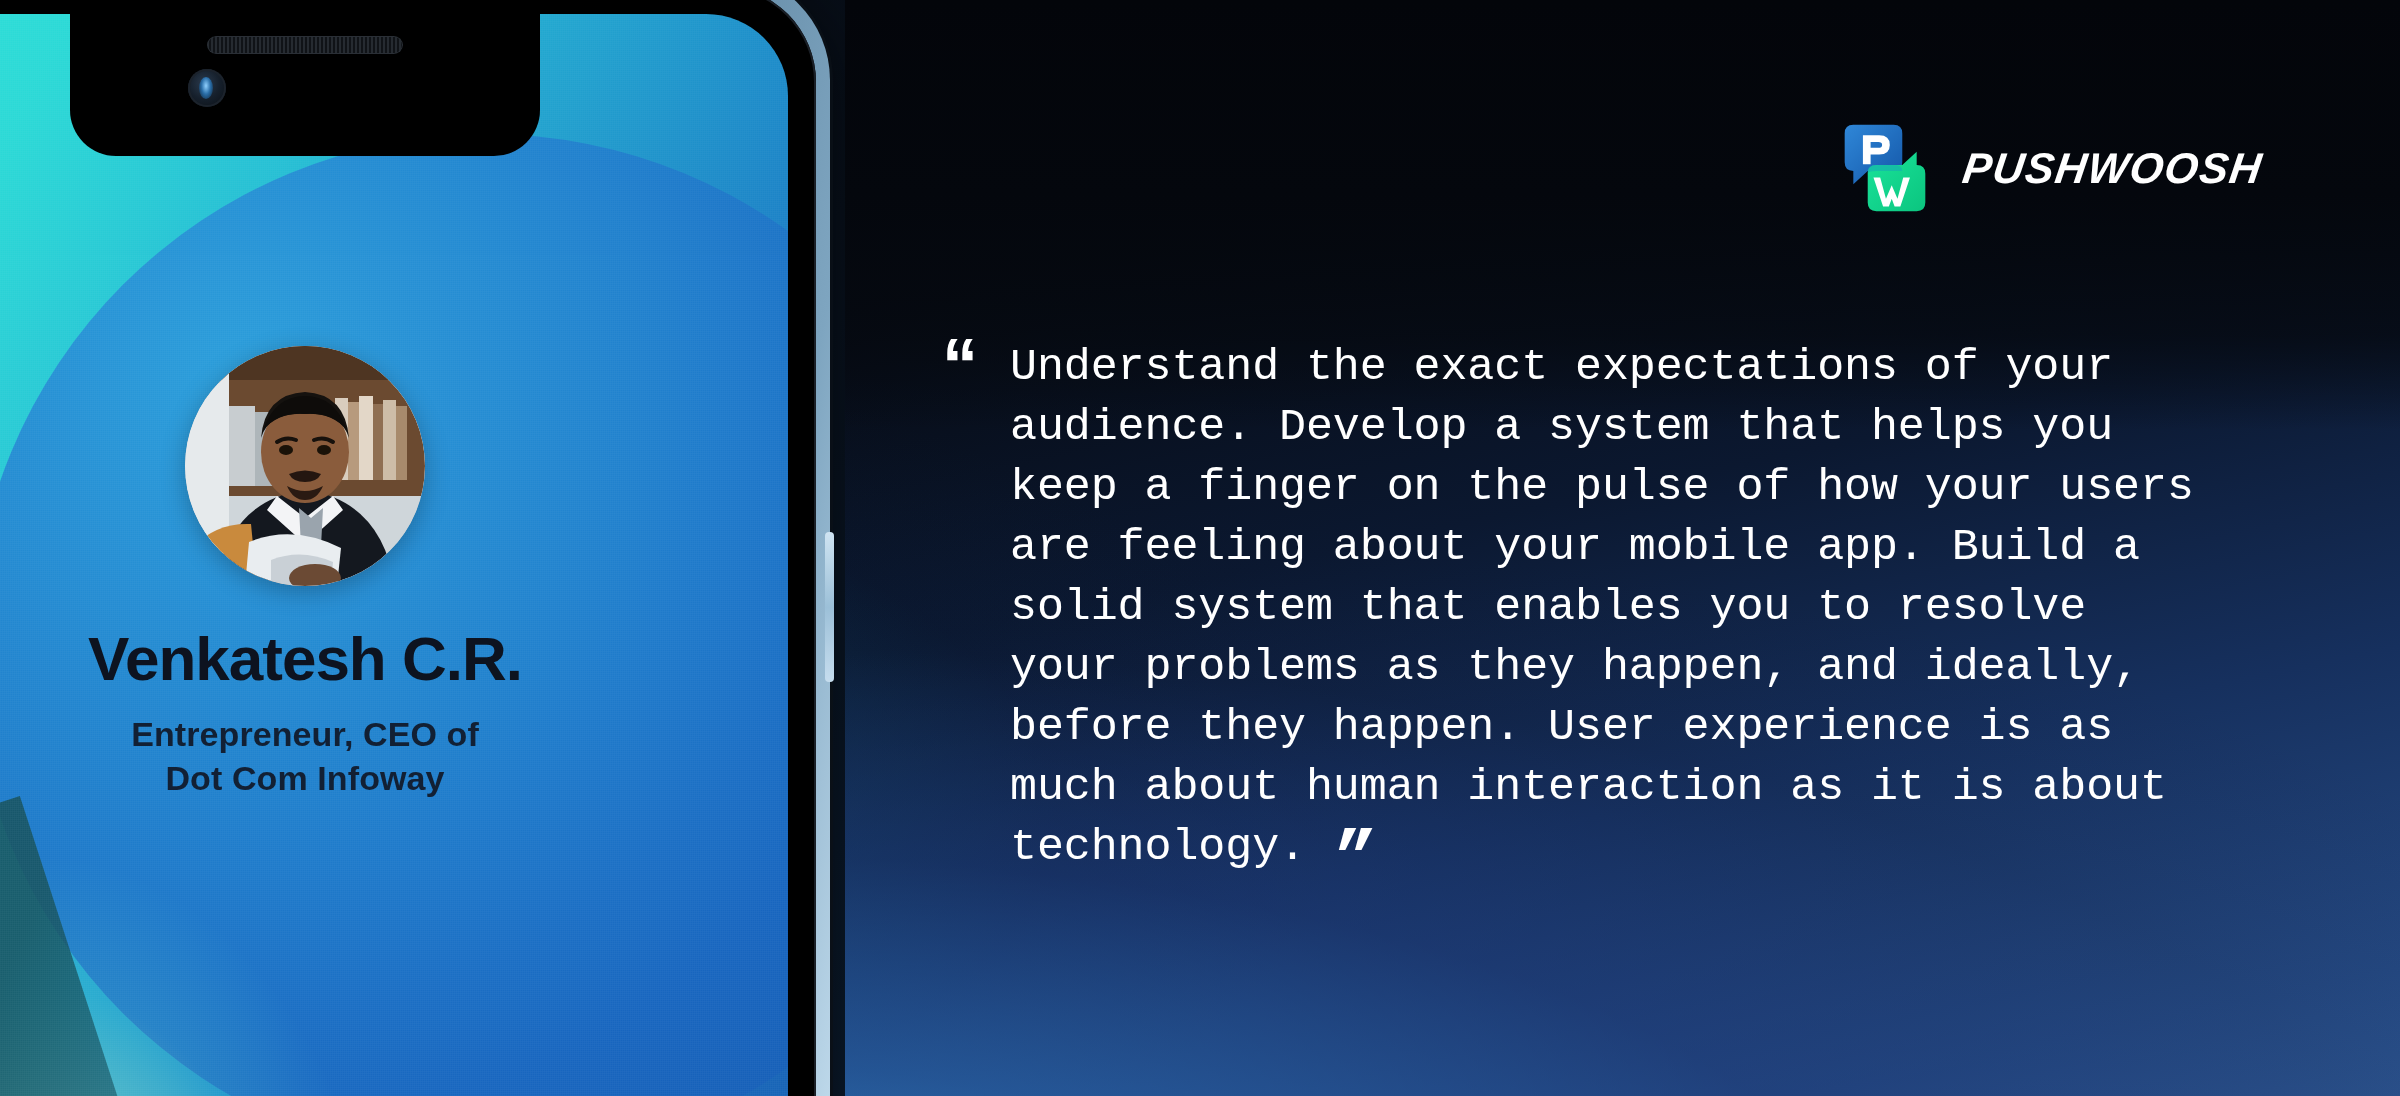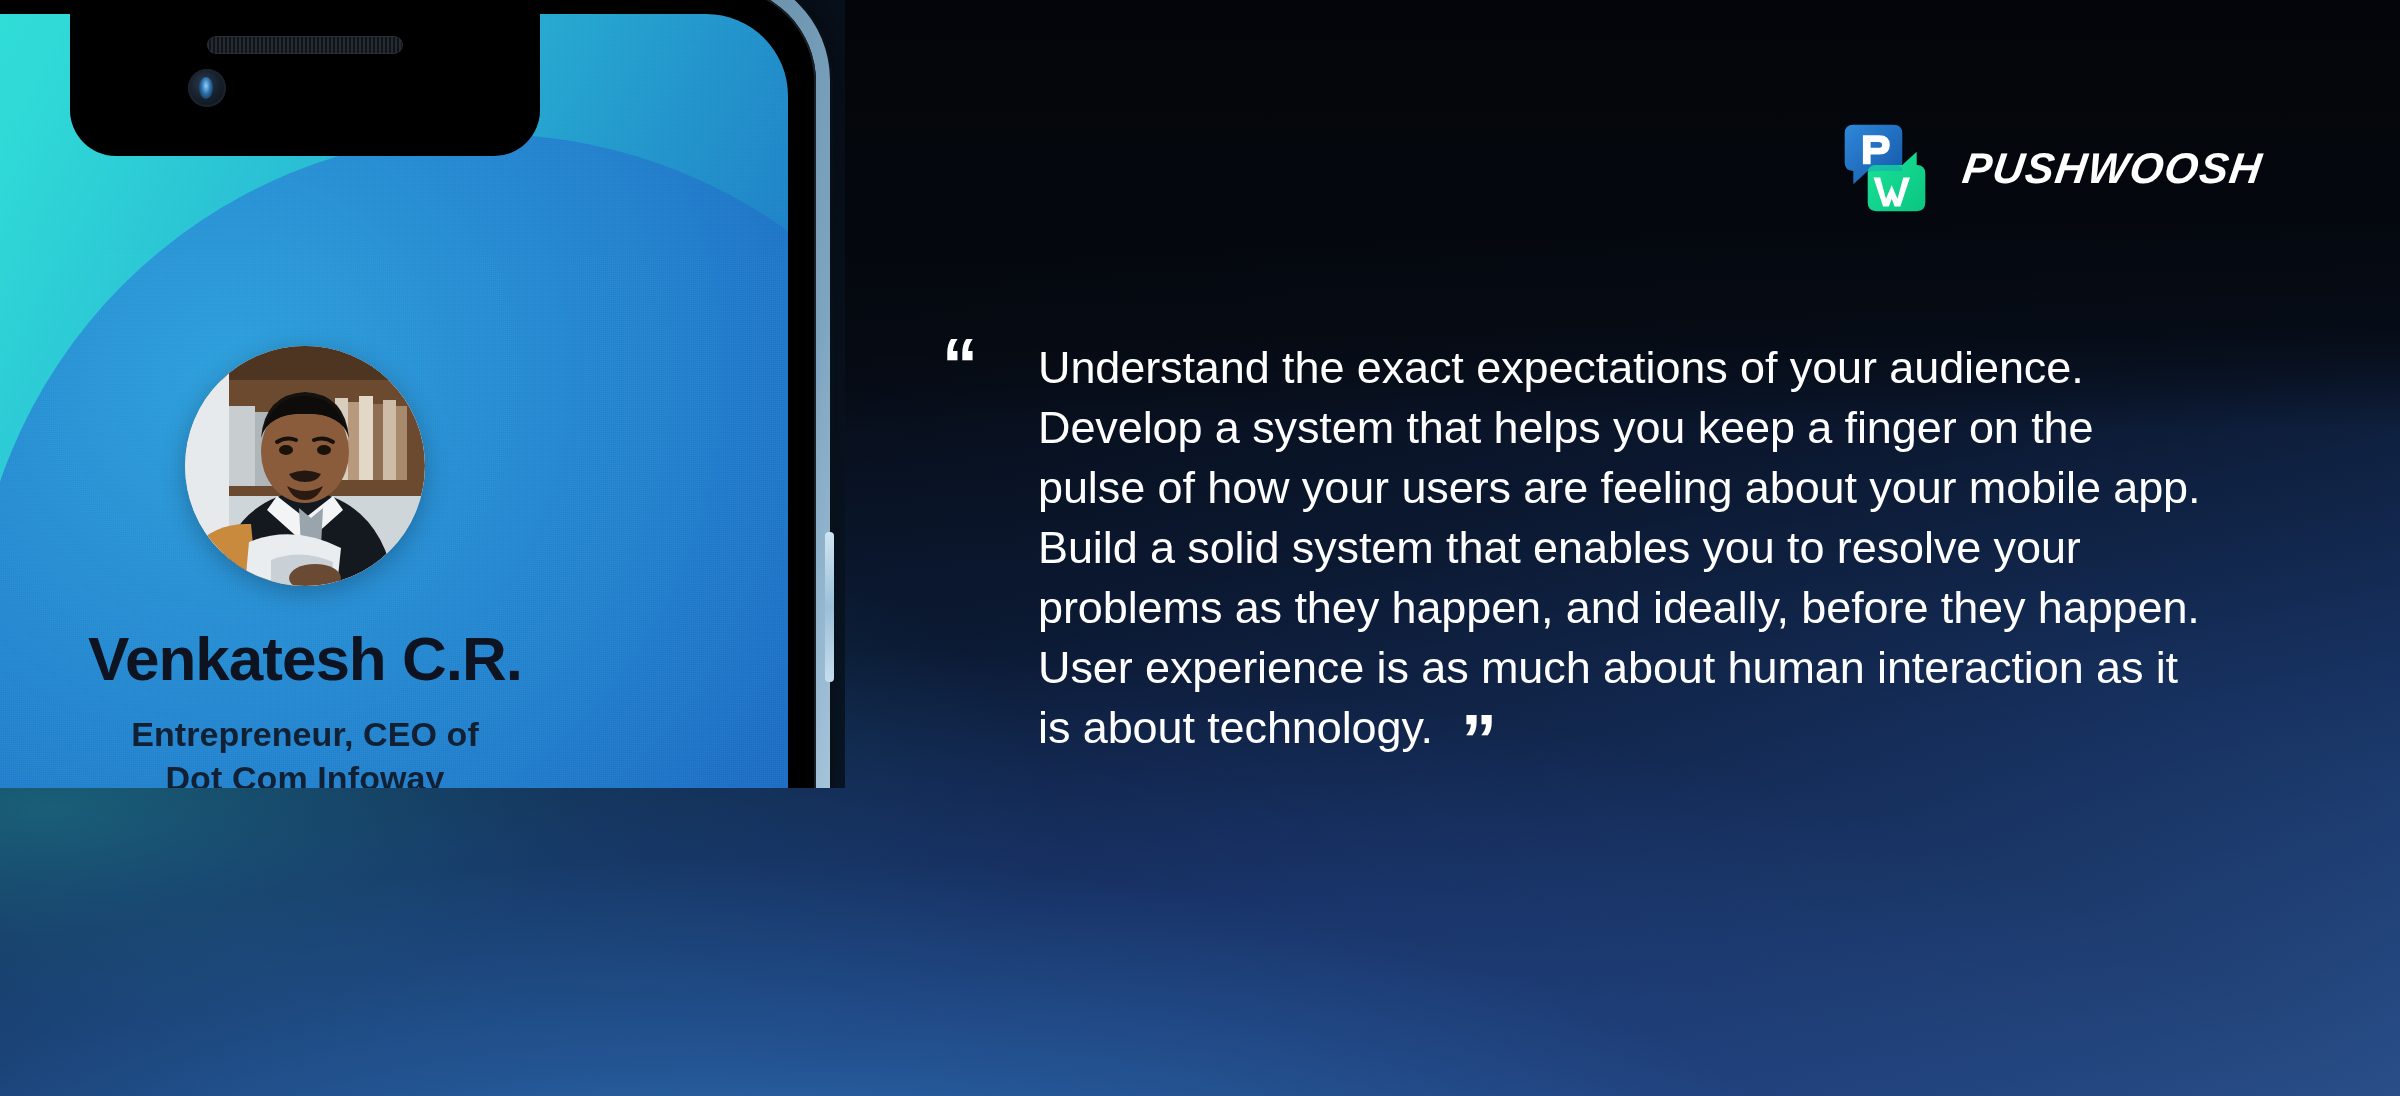--- a/index.html
+++ b/index.html
@@ -30,21 +30,21 @@
   .bg-topdark {
     position:absolute;
     left:0; top:0; width:2400px; height:430px;
     background:linear-gradient(180deg, #03050a 0%, #04070d 45%, rgba(5,9,16,0.75) 78%, rgba(6,11,20,0) 100%);
   }
 
   
   .phone-wrap {
     position:absolute;
     left:0; top:0;
-    width:845px; height:788px;
+    width:845px; height:1096px;
     overflow:hidden;
   }
 
   
   .phone-backdrop {
     position:absolute; inset:0;
     background:linear-gradient(120deg,#05080e 0%, #070d16 55%, #0b1a2c 100%);
   }
 
   
@@ -231,27 +231,27 @@
   .q-open {
     position:absolute;
     left:0; top:-10px;
     font-size:72px;
     line-height:1;
     color:#ffffff;
     font-weight:700;
     font-family:"Liberation Sans", sans-serif;
   }
   .quote-text {
-    margin-left:96px;
+    margin-left:68px;
     font-size:45px;
     line-height:60px;
     color:#ffffff;
     font-weight:400;
     letter-spacing:-0.1px;
-    font-family:Liberation Sans, sans-serif;
+    font-family:Liberation Mono, monospace;
   }
   .q-close {
     display:inline-block;
     margin-left:28px;
     font-size:72px;
     line-height:1;
     vertical-align:-22px;
     color:#ffffff;
     font-weight:700;
   }

